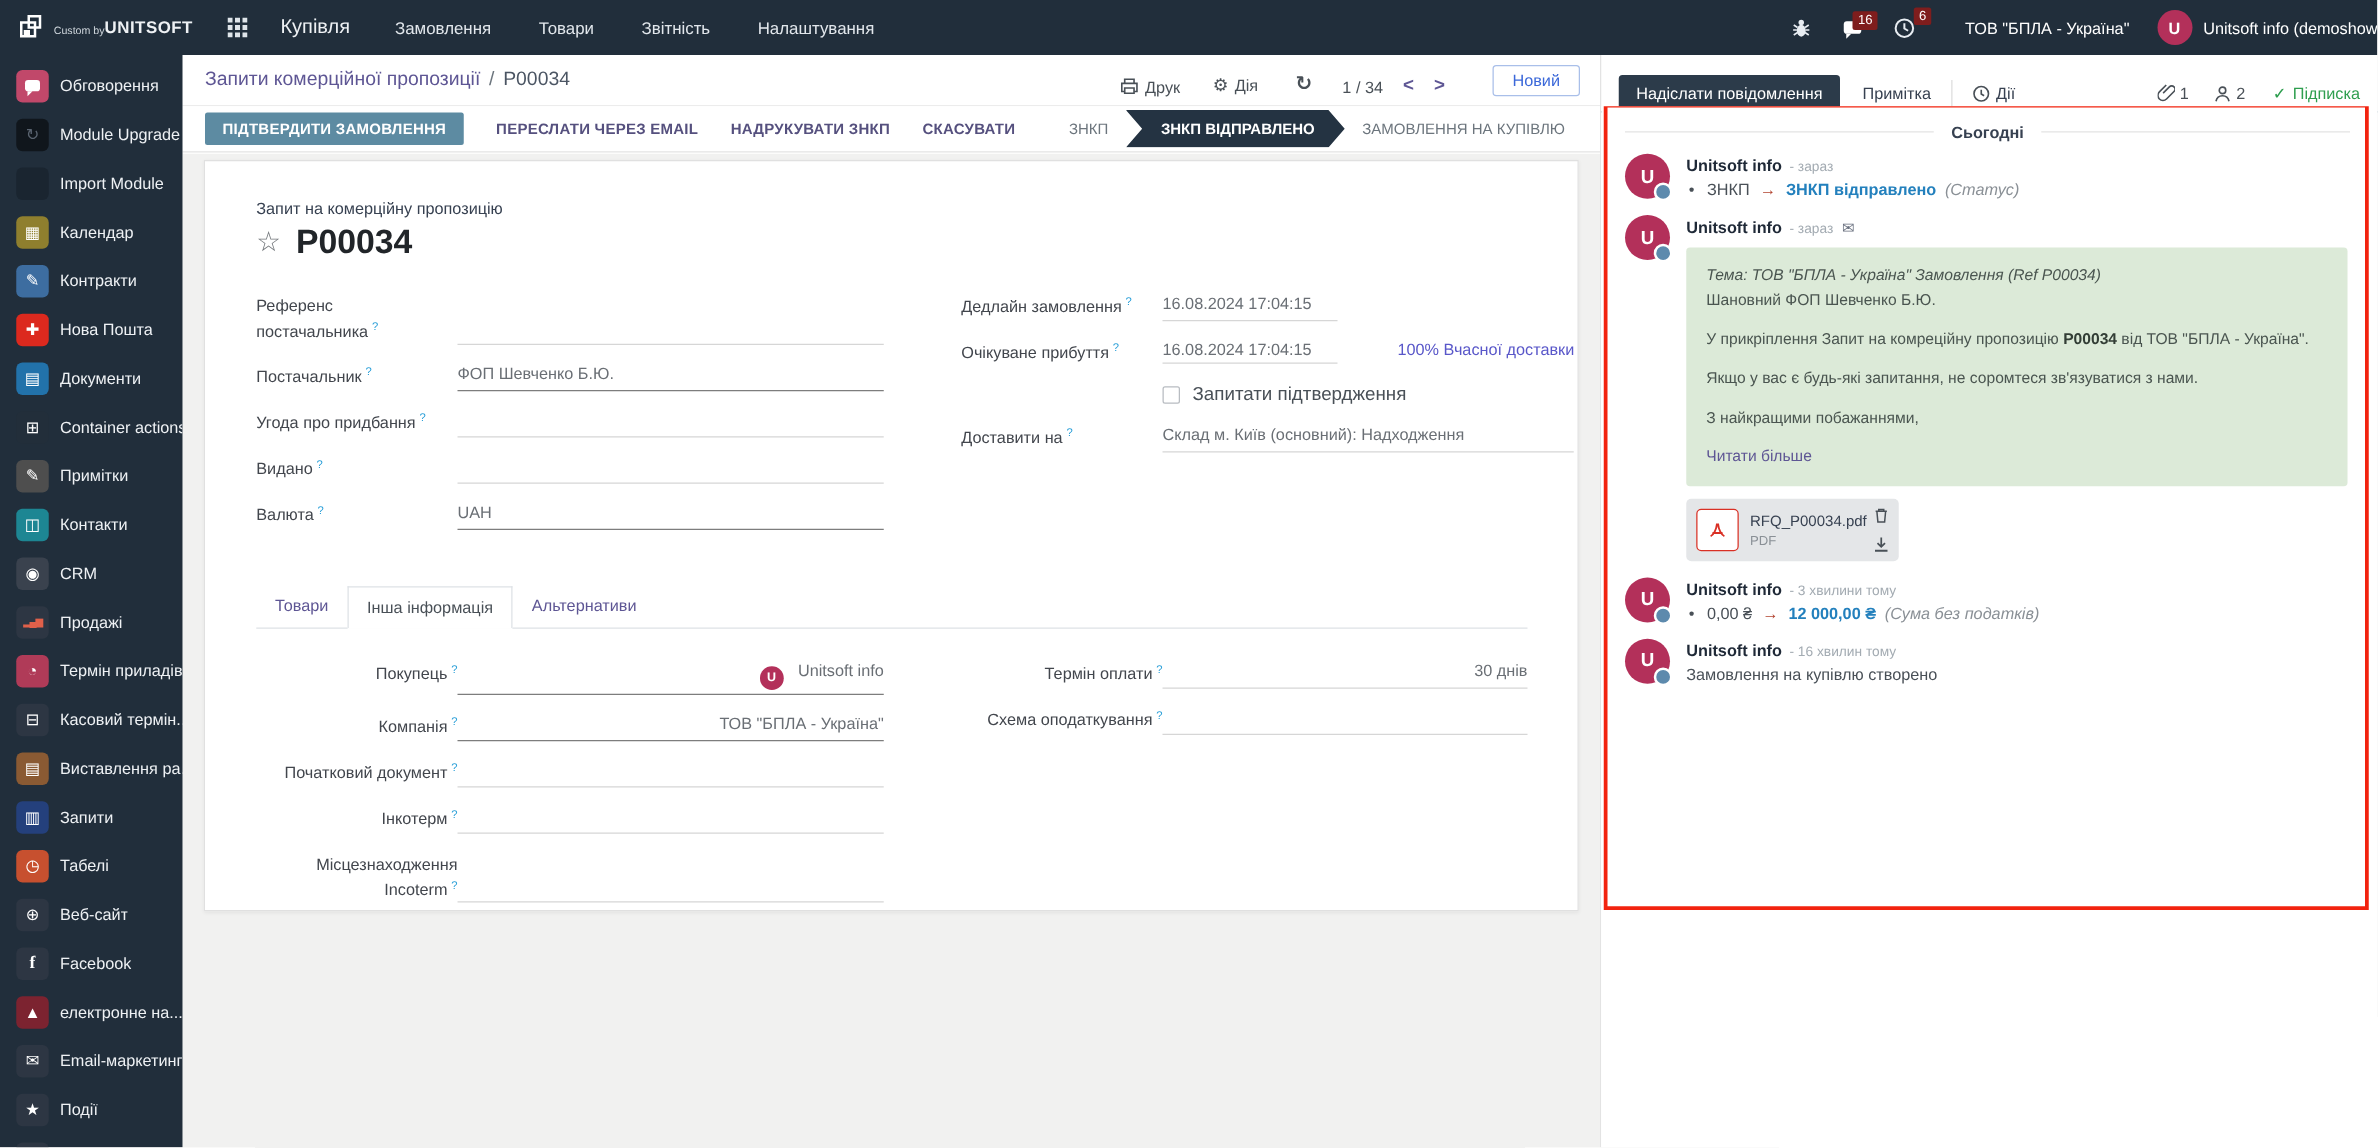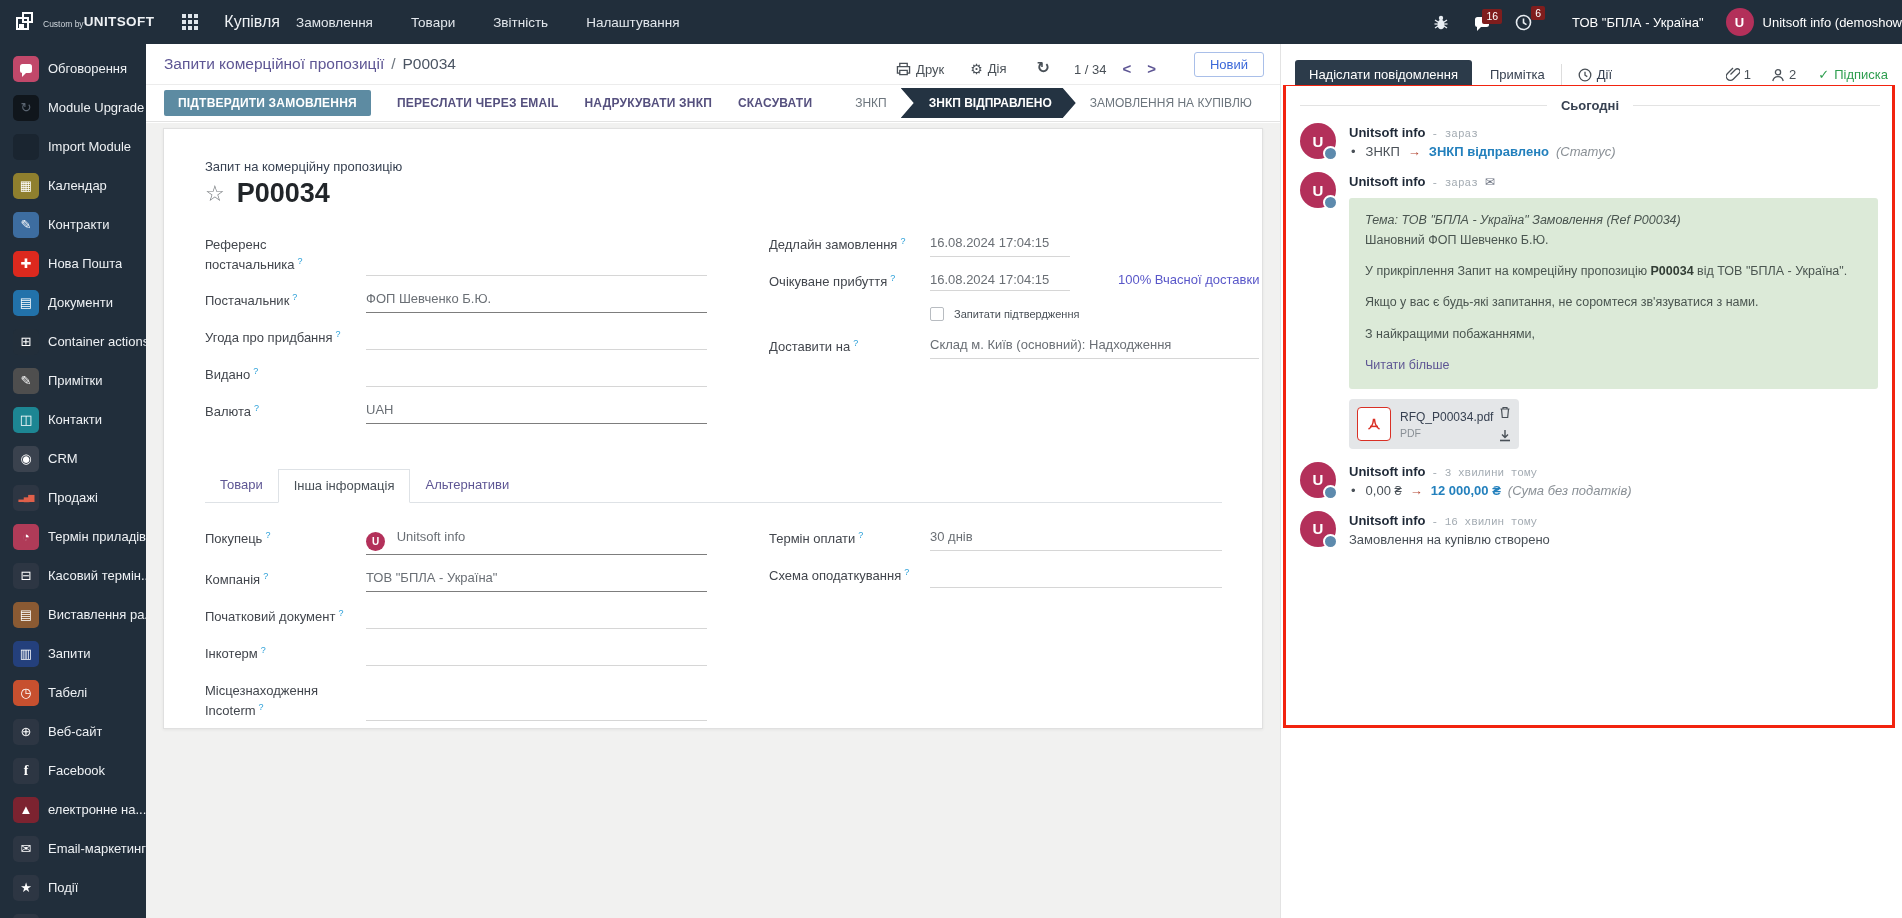--- a/index.html
+++ b/index.html
@@ -10,21 +10,21 @@
   
   #topbar { position:absolute; left:0; top:0; width:1902px; height:44px; background:#212e3b; display:flex; align-items:center; color:#eef1f4; z-index:20; }
   .tb-left { display:flex; align-items:center; }
   .logo { display:flex; align-items:center; margin-left:14px; }
   .logo svg { margin-right:7px; }
   .logo-txt { display:flex; flex-direction:row; line-height:1.05; }
   .logo-custom { font-size:8.5px; color:#cfd6dc; align-self:flex-end; }
   .logo-brand { font-size:13.5px; font-weight:bold; letter-spacing:.4px; }
   .apps-grid { margin-left:28px; cursor:pointer; display:flex; align-items:center; }
   .app-name { font-size:16px; margin-left:26px; cursor:pointer; }
-  .tb-menu { display:flex; margin-left:16px; }
+  .tb-menu { display:flex; margin-left:36px; }
   .tb-menu-item { font-size:13.5px; color:#e2e7ec; margin-right:38px; cursor:pointer; white-space:nowrap; }
   .tb-right { margin-left:auto; display:flex; align-items:center; height:100%; }
   .systray-icon { position:relative; margin-right:26px; display:flex; align-items:center; cursor:pointer; }
   .badge { position:absolute; top:-8px; right:-13px; background:#7f1d1d; color:#fff; font-size:10.5px; line-height:1; padding:2px 4px; border-radius:2px; font-weight:normal; }
   .tb-company { font-size:13px; color:#fff; margin:0 22px 0 14px; white-space:nowrap; cursor:pointer; }
   .tb-avatar { width:28px; height:28px; border-radius:50%; background:#b3305a; color:#fff; font-weight:bold; font-size:13px; display:flex; align-items:center; justify-content:center; margin-right:9px; }
   .tb-user { font-size:13px; color:#fff; white-space:nowrap; overflow:hidden; }
 
   
   .bubble { position:relative; display:inline-block; width:14px; height:10px; background:#fff; border-radius:2.5px; }
@@ -76,27 +76,27 @@
   .frow { display:flex; margin-bottom:13px; min-height:24px; }
   .flabel { width:161px; flex:0 0 161px; color:#42464d; font-size:13px; line-height:1.55; padding-top:2px; }
   .q::after { content:"?"; color:#2a9fd8; font-size:9px; vertical-align:super; margin-left:3px; }
   .fvalue { flex:1; color:#6a6f75; font-size:13px; border-bottom:1px solid #d6d6d6; padding:2px 0 3px; min-height:21px; cursor:text; }
   .fvalue.strong { border-bottom-color:#7d7d7d; }
   .fvalue.short { flex:0 0 140px; }
   .val-wrap { flex:1; display:flex; align-items:flex-start; }
   .ontime-link { color:#5957c9; font-size:13px; margin-left:48px; padding-top:2px; cursor:pointer; white-space:nowrap; }
   .chk-row { display:flex; align-items:center; margin:2px 0 14px 161px; }
   .chk { width:14px; height:14px; border:1px solid #b8bcc1; border-radius:2px; background:#fff; margin-right:10px; cursor:pointer; }
-  .chk-label { font-size:11px; color:#495057; }
+  .chk-label { font-size:15px; color:#495057; }
   .mini-avatar { width:19px; height:19px; border-radius:50%; background:#b3305a; color:#fff; font-size:10px; font-weight:bold; display:inline-flex; align-items:center; justify-content:center; margin-right:8px; vertical-align:-4px; }
 
   .tabs { display:flex; border-bottom:1px solid #dee2e6; margin-top:32px; }
   .tab { font-size:13px; color:#5e5694; padding:8px 15px 9px; cursor:pointer; }
   .tab.active { color:#495057; background:#fff; border:1px solid #dee2e6; border-bottom:1px solid #fff; margin-bottom:-1px; }
-  .fgrid.oi { margin-top:24px; }
+  .fgrid.oi { margin-top:24px;text-align:right; }
 
   
   #chatter { position:absolute; left:1280px; top:44px; right:0; bottom:0; background:#fff; border-left:1px solid #e3e3e3; }
   #chatter-top { height:46px; display:flex; align-items:center; border-bottom:1px solid #0c4a6e; padding:16px 14px 0 14px; }
   .btn-send { background:#2c3b4a; color:#fff; font-size:13px; padding:7px 14px; border:none; border-radius:3px; cursor:pointer; }
   .btn-note { background:none; border:none; color:#374151; font-size:13px; margin-left:18px; cursor:pointer; }
   .vdiv { width:1px; height:22px; background:#ddd; margin:0 16px; }
   .btn-act { display:flex; align-items:center; background:none; border:none; color:#374151; font-size:13px; cursor:pointer; }
   .btn-act svg { margin-right:5px; }
   .ch-counters { margin-left:auto; display:flex; align-items:center; }
@@ -111,21 +111,21 @@
   .day-div { display:flex; align-items:center; margin:2px 0 10px; }
   .day-div::before, .day-div::after { content:""; flex:1; height:1px; background:#e3e3e3; }
   .day-label { font-size:13px; font-weight:bold; color:#374151; padding:0 14px; }
 
   .msg { display:flex; margin-bottom:13px; }
   .msg-avatar { position:relative; width:36px; height:36px; border-radius:50%; background:#b3305a; color:#fff; font-size:15px; font-weight:bold; display:flex; align-items:center; justify-content:center; flex:0 0 36px; margin-right:13px; }
   .msg-avatar::after { content:""; position:absolute; right:-2px; bottom:-2px; width:11px; height:11px; border-radius:50%; background:#5d8aad; border:2px solid #fff; }
   .msg-main { flex:1; min-width:0; }
   .msg-head { display:flex; align-items:baseline; padding-top:2px; }
   .msg-author { font-size:13px; font-weight:bold; color:#1f2937; margin-right:6px; }
-  .msg-time { font-size:11px; color:#a3abb2;font-family:Liberation Mono, monospace; }
+  .msg-time { font-size:11px; color:#a3abb2; }
   .msg-mail-ic { font-size:12px; color:#6b7280; margin-left:7px; }
   .track-line { margin-top:4px; font-size:13px; color:#495057; display:flex; align-items:baseline; flex-wrap:nowrap; }
   .track-bullet { margin:0 10px 0 2px; color:#495057; }
   .track-old { color:#495057; }
   .track-arrow { color:#b2432f; margin:0 8px; }
   .track-new { color:#2380bd; font-weight:bold; }
   .track-field { color:#8a9096; font-style:italic; margin-left:7px; }
   .msg-body-text { margin-top:4px; font-size:13px; color:#495057; }
 
   .email-box { background:#dcead8; border-radius:3px; padding:13px 16px 15px; margin:9px 2px 10px 0; font-size:12.5px; color:#4a5550; line-height:1.45; }

